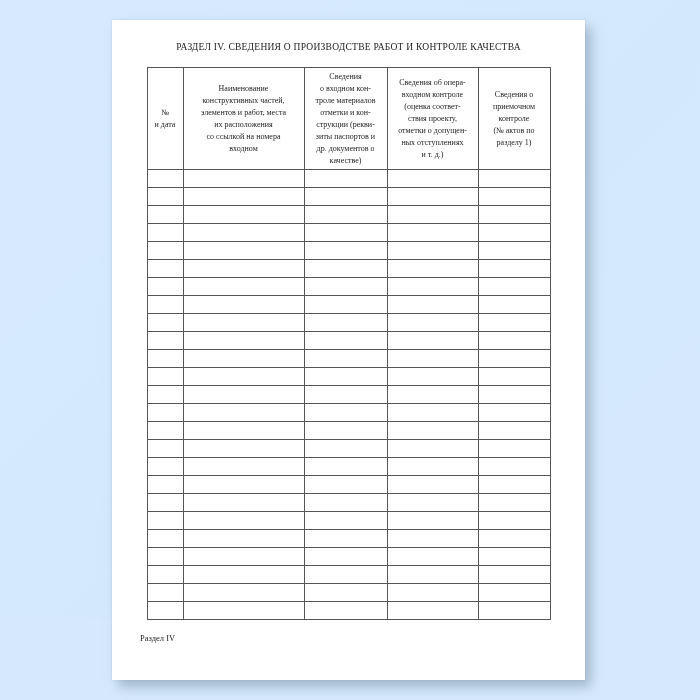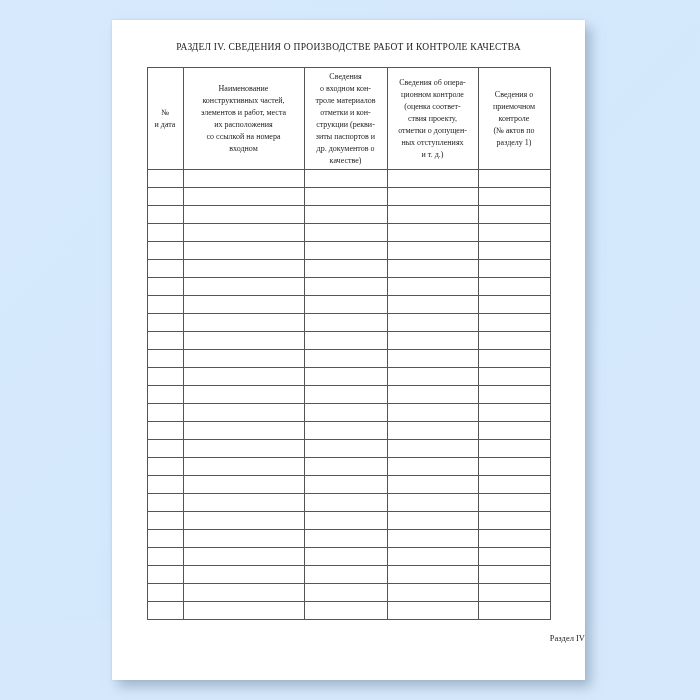--- a/index.html
+++ b/index.html
@@ -57,23 +57,24 @@
     color: #1c1c1c;
     height: 99px;
     padding: 1px 2px;
   }
   table.journal td {
     height: 17px;
     background: #ffffff;
   }
   .footer {
     margin-top: 13px;
-    text-align: right;
+    text-align: left;
     font-size: 8.5px;
     color: #1c1c1c;
+    padding-left: 28px;
   }
 </style>
 </head>
 <body>
 
 <div class="canvas">
   <div class="page">
 
     <div class="title">РАЗДЕЛ IV. СВЕДЕНИЯ О ПРОИЗВОДСТВЕ РАБОТ И КОНТРОЛЕ КАЧЕСТВА</div>
 
@@ -97,21 +98,21 @@
 входном</th>
           <th>Сведения
 о входном кон-
 троле материалов
 отметки и кон-
 струкции (рекви-
 зиты паспортов и
 др. документов о
 качестве)</th>
           <th>Сведения об опера-
-ционном контроле
+входном контроле
 (оценка соответ-
 ствия проекту,
 отметки о допущен-
 ных отступлениях
 и т. д.)</th>
           <th>Сведения о
 приемочном
 контроле
 (№ актов по
 разделу 1)</th>

